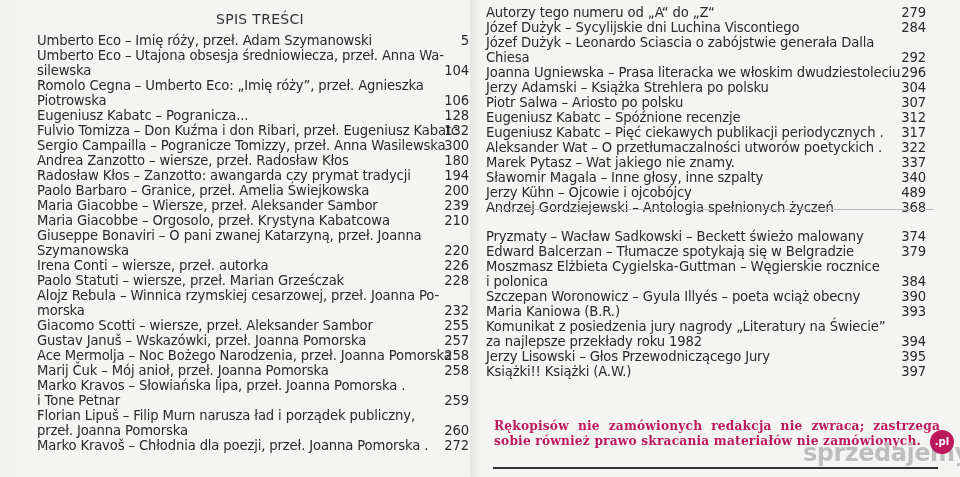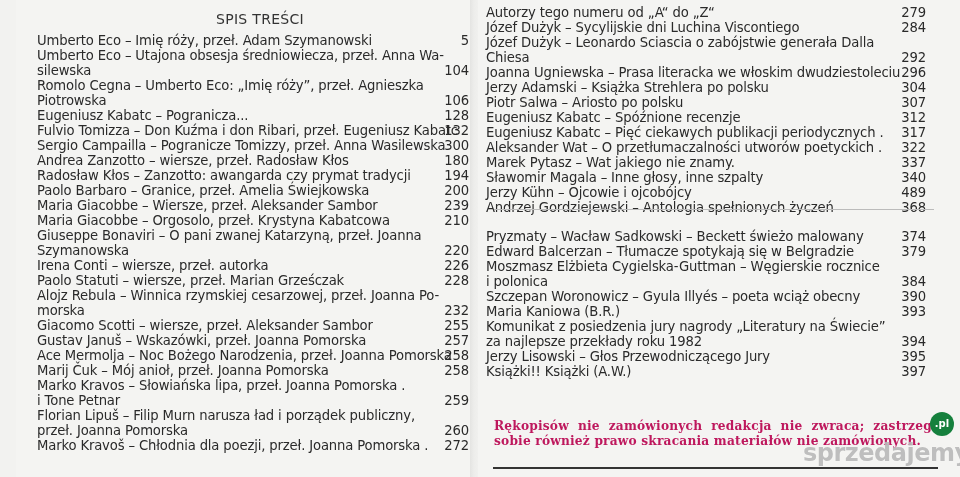--- a/index.html
+++ b/index.html
@@ -46,22 +46,22 @@
     font-size:12.2px; line-height:15px; color:#be185d; letter-spacing:0.2px;
     text-align:justify;
   }
   .watermark {
     position:absolute; left:803px; top:439px;
     font-family:"DejaVu Sans", sans-serif; font-weight:bold; font-size:24px;
     color:#b9b9b9; letter-spacing:-0.5px; opacity:0.9;
     text-shadow:0 0 1px #fff;
   }
   .wm-badge {
-    position:absolute; left:930px; top:412px; width:24px; height:24px;
-    border-radius:50%; background:#15803d; color:#fff;
+    position:absolute; left:930px; top:430px; width:24px; height:24px;
+    border-radius:50%; background:#be185d; color:#fff;
     font-size:10px; font-weight:bold; line-height:24px; text-align:center;
   }
 </style>
 </head>
 <body>
 
 <div class="page left">
   <div class="title">SPIS TREŚCI</div>
   <div class="toc" id="toc-left">
       <div class="entry">

